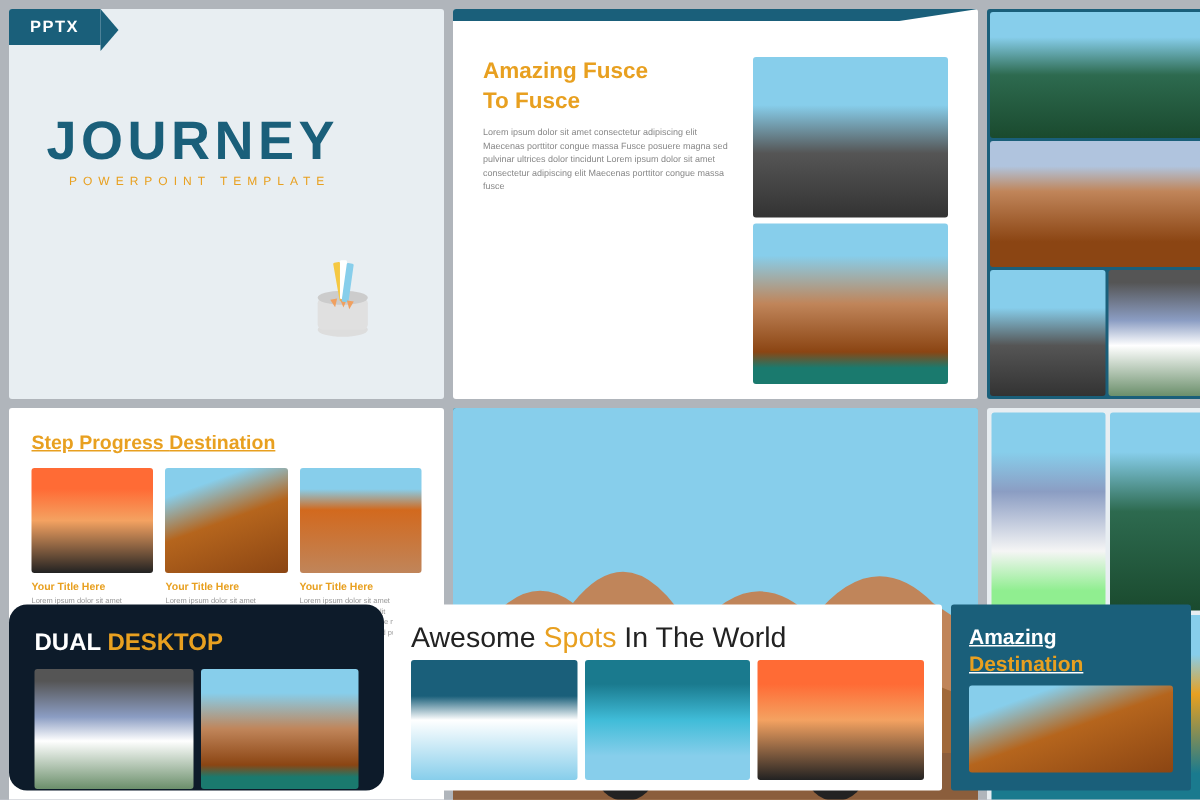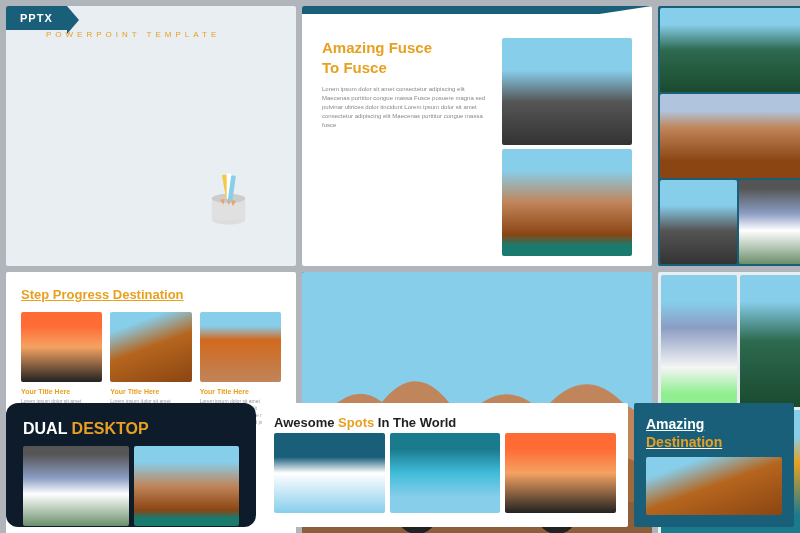--- a/index.html
+++ b/index.html
@@ -275,20 +275,21 @@
       padding: 3px;
     }
   </style>
 </head>
 <body>
 
 <div class="grid">
 
   <div class="cell slide-journey">
     <div class="pptx-badge">PPTX</div>
+    <div class="journey-title">JOURNEY</div>
     <div class="journey-subtitle">POWERPOINT TEMPLATE</div>
 
     <div class="pencil-icon">
       <svg viewBox="0 0 70 70" class="pencil-cup">
 
         <ellipse cx="35" cy="58" rx="18" ry="5" fill="#ddd"></ellipse>
         <rect x="17" y="35" width="36" height="23" rx="4" fill="#e0e0e0"></rect>
         <ellipse cx="35" cy="35" rx="18" ry="5" fill="#ccc"></ellipse>
 
         <rect x="28" y="10" width="5" height="28" rx="1" fill="#f5c842" transform="rotate(-10 28 10)"></rect>
@@ -408,21 +409,21 @@
     <div style="font-size:16px;font-weight:900;color:#fff;text-transform:uppercase;margin-bottom:8px;">
       <span style="color:#fff;">DUAL </span><span style="color:#e8a020;">DESKTOP</span>
     </div>
     <div style="display:flex;gap:5px;height:80px;">
       <div class="img-placeholder img-mountains" style="border-radius:2px;flex:1;"></div>
       <div class="img-placeholder img-canyon" style="border-radius:2px;flex:1;"></div>
     </div>
   </div>
 
   <div style="flex:1;background:#fff;border-radius:2px;padding:12px;overflow:hidden;">
-    <div style="font-size:13px;font-weight:700;color:#222;margin-bottom:3px;">
+    <div style="font-size:19px;font-weight:400;color:#222;margin-bottom:3px;">
       <span>Awesome </span><span style="color:#e8a020;">Spots</span><span> In The World</span>
     </div>
     <div style="display:flex;gap:5px;height:80px;">
       <div class="img-placeholder img-surf" style="border-radius:2px;flex:1;"></div>
       <div class="img-placeholder img-lagoon" style="border-radius:2px;flex:1;"></div>
       <div class="img-placeholder img-sunset" style="border-radius:2px;flex:1;"></div>
     </div>
   </div>
 
   <div style="width:160px;background:#1a5f7a;border-radius:2px;padding:12px;flex-shrink:0;display:flex;flex-direction:column;">

